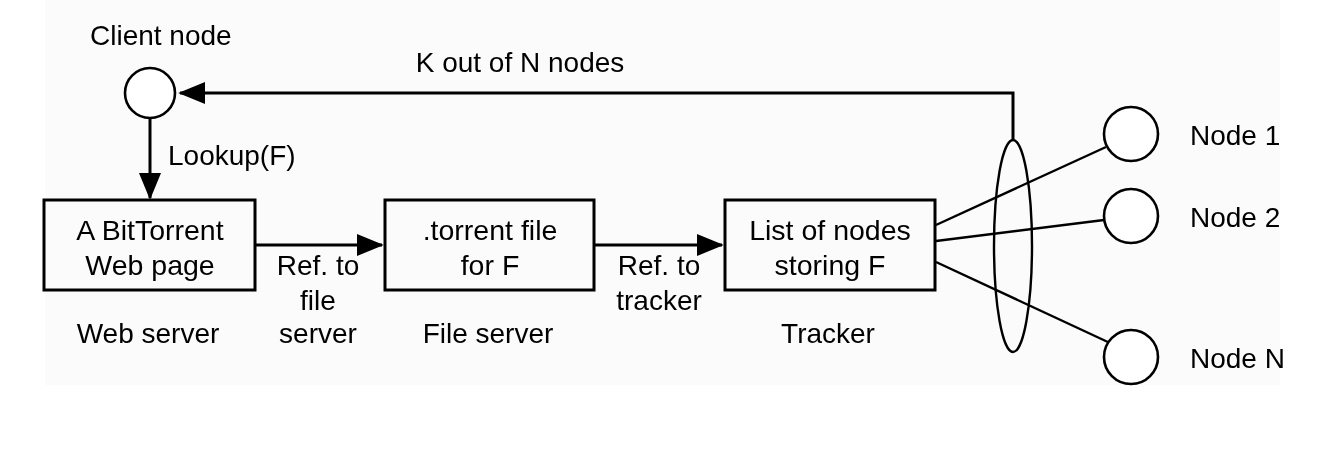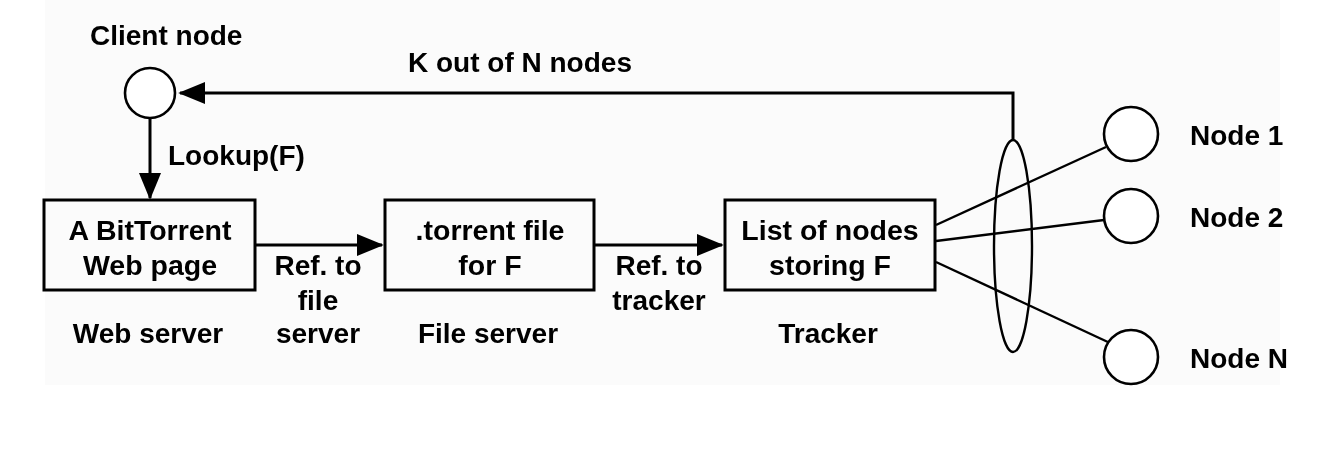--- a/index.html
+++ b/index.html
@@ -10,21 +10,20 @@
   body {
     width: 1336px;
     height: 450px;
     font-family: "Liberation Sans", sans-serif;
     overflow: hidden;
   }
   #diagram-root {
     position: relative;
     width: 1336px;
     height: 450px;
-    font-weight: bold;
   }
   #bt-svg {
     position: absolute;
     left: 0;
     top: 0;
     width: 1336px;
     height: 450px;
   }
   .panel-bg { fill: #fbfbfb; }
   .box-shape {

